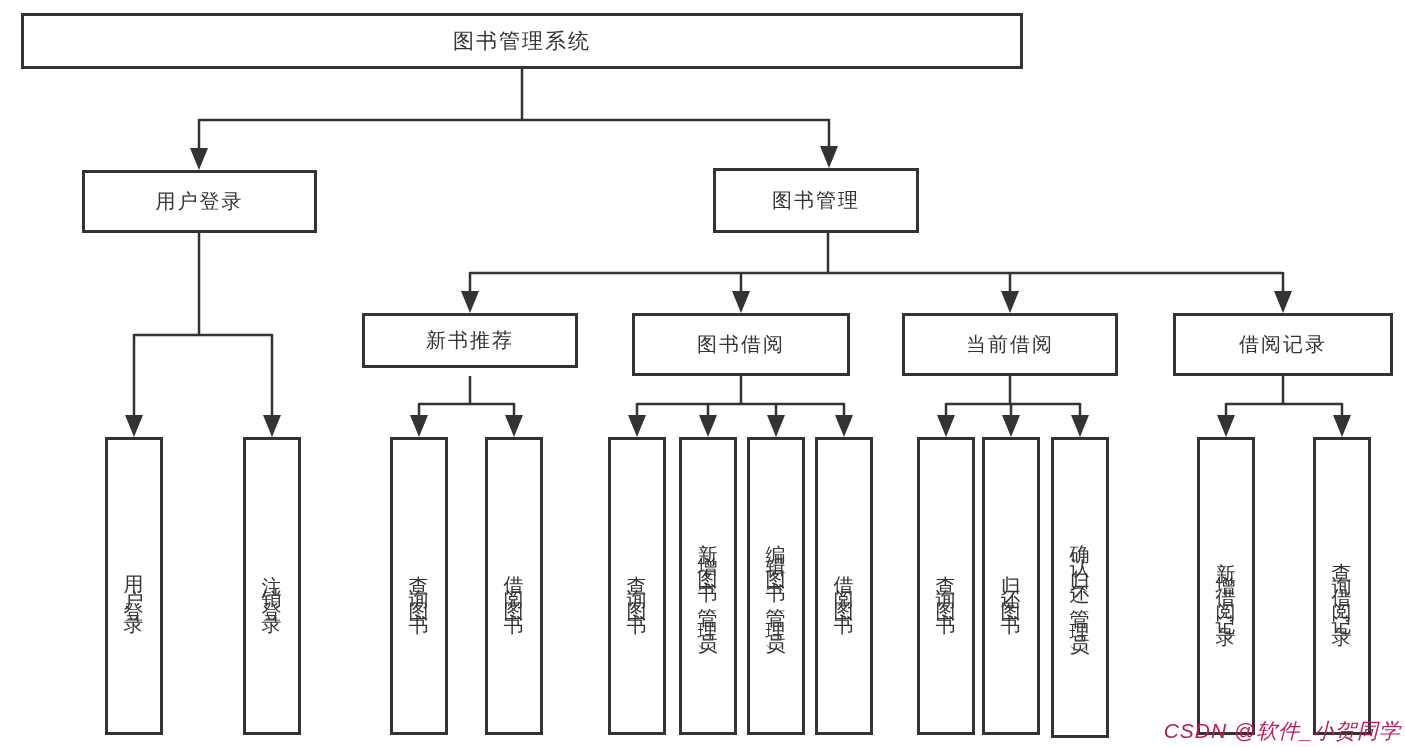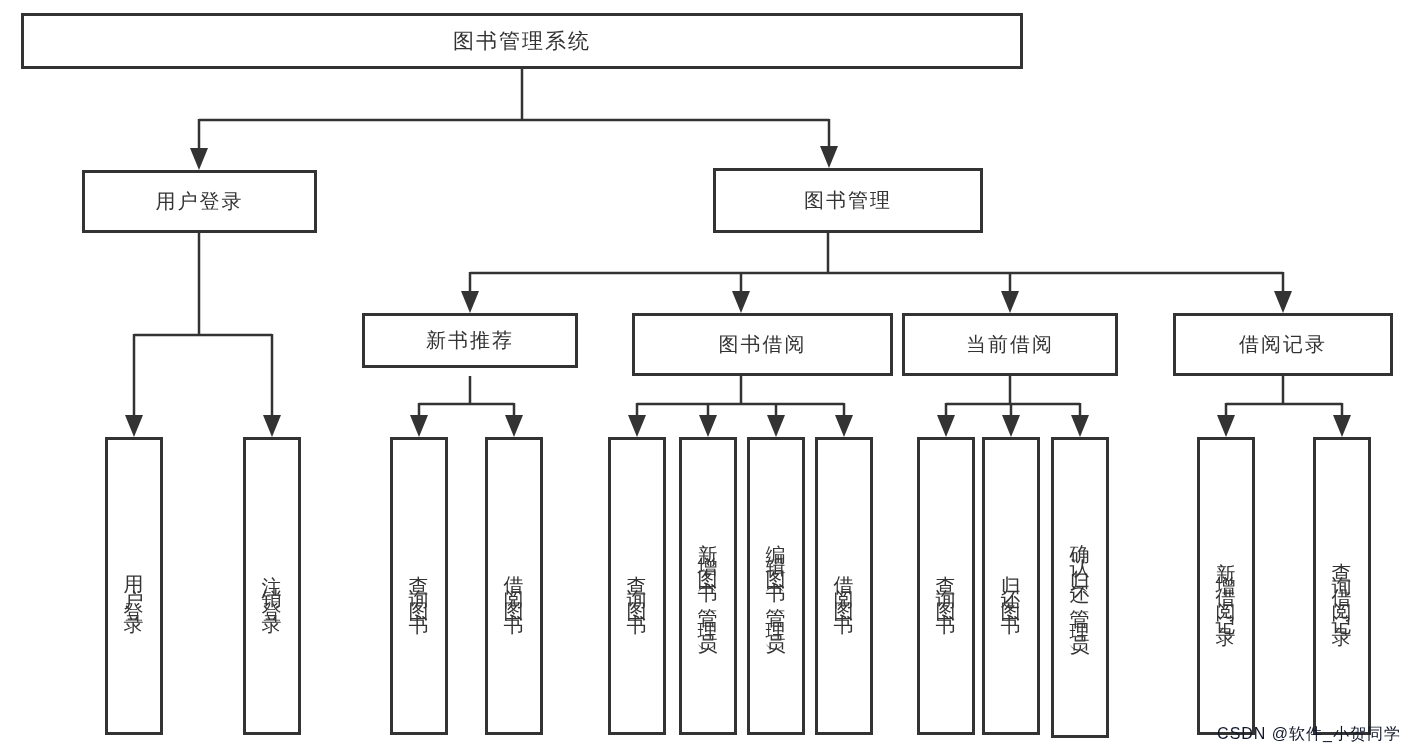--- a/index.html
+++ b/index.html
@@ -45,24 +45,25 @@
     text-orientation: mixed;
     font-size: 20px;
     letter-spacing: 13px;
     line-height: 1;
     white-space: nowrap;
   }
   .watermark {
     position: absolute;
     right: 4px;
     bottom: 2px;
-    font-size: 16px;
-    color: #0f172a;
+    font-size: 21px;
+    color: #be185d;
     letter-spacing: 1px;
     z-index: 3;
+    font-style: italic;
   }
 </style>
 </head>
 <body>
 
 <div class="canvas">
 
   <svg class="wires" viewBox="0 0 1405 747" xmlns="http://www.w3.org/2000/svg">
 
     <g stroke="#333333" stroke-width="2.5" fill="#333333">
@@ -135,24 +136,24 @@
       <line x1="1226" y1="403" x2="1226" y2="419"></line>
       <polygon points="1217,415 1235,415 1226,437" stroke="none"></polygon>
       <line x1="1342" y1="403" x2="1342" y2="419"></line>
       <polygon points="1333,415 1351,415 1342,437" stroke="none"></polygon>
     </g>
   </svg>
 
   <div class="box hbox root-box" style="left:21px; top:13px; width:1002px; height:56px;text-align:center;">图书管理系统</div>
 
   <div class="box hbox" style="left:82px; top:170px; width:235px; height:63px;">用户登录</div>
-  <div class="box hbox" style="left:713px; top:168px; width:270px; height:65px;">图书管理</div>
+  <div class="box hbox" style="left:713px; top:168px; width:206px; height:65px;">图书管理</div>
 
   <div class="box hbox" style="left:362px; top:313px; width:216px; height:55px;">新书推荐</div>
-  <div class="box hbox" style="left:632px; top:313px; width:261px; height:63px;">图书借阅</div>
+  <div class="box hbox" style="left:632px; top:313px; width:218px; height:63px;">图书借阅</div>
   <div class="box hbox" style="left:1173px; top:313px; width:220px; height:63px;">借阅记录</div>
   <div class="box hbox" style="left:902px; top:313px; width:216px; height:63px;">当前借阅</div>
 
   <div class="box" style="left:105px; top:437px; width:58px; height:298px;">
     <span class="vtext">用户登录</span>
   </div>
   <div class="box" style="left:243px; top:437px; width:58px; height:298px;">
     <span class="vtext">注销登录</span>
   </div>
 

